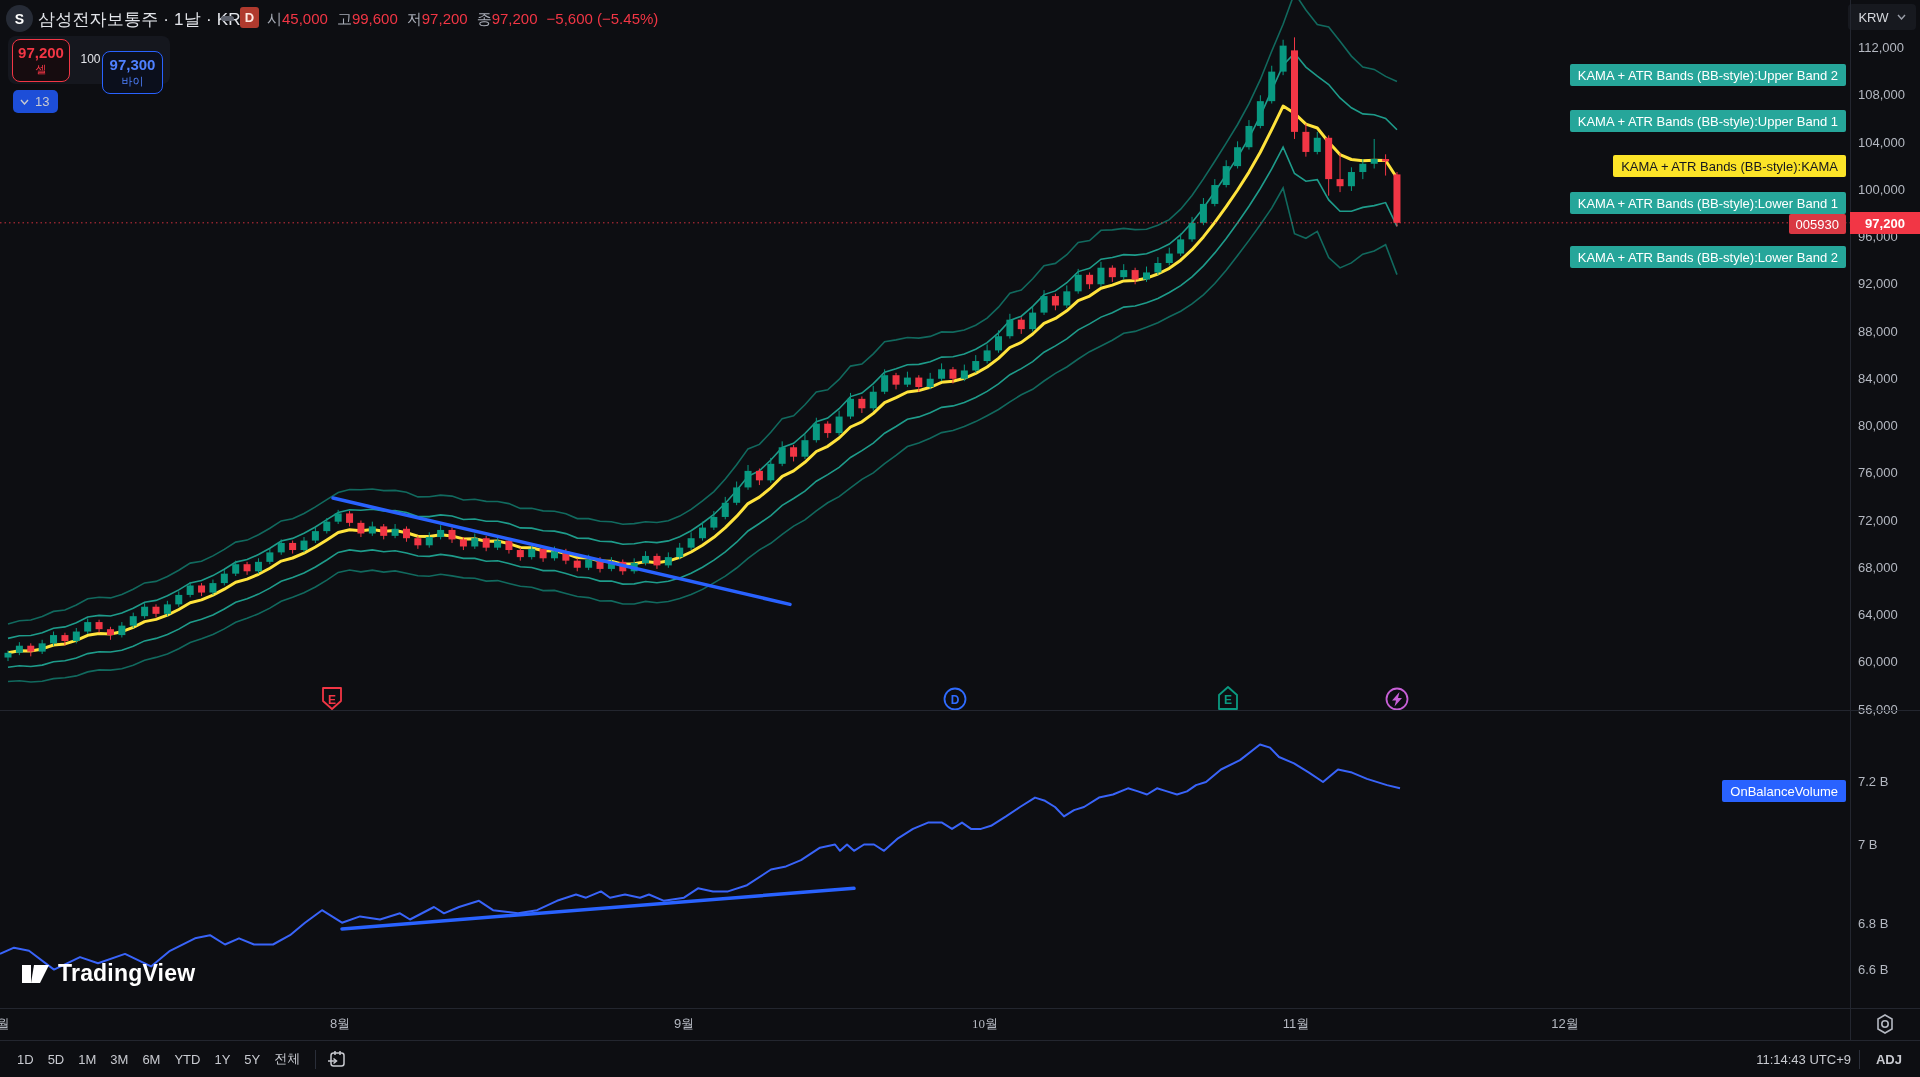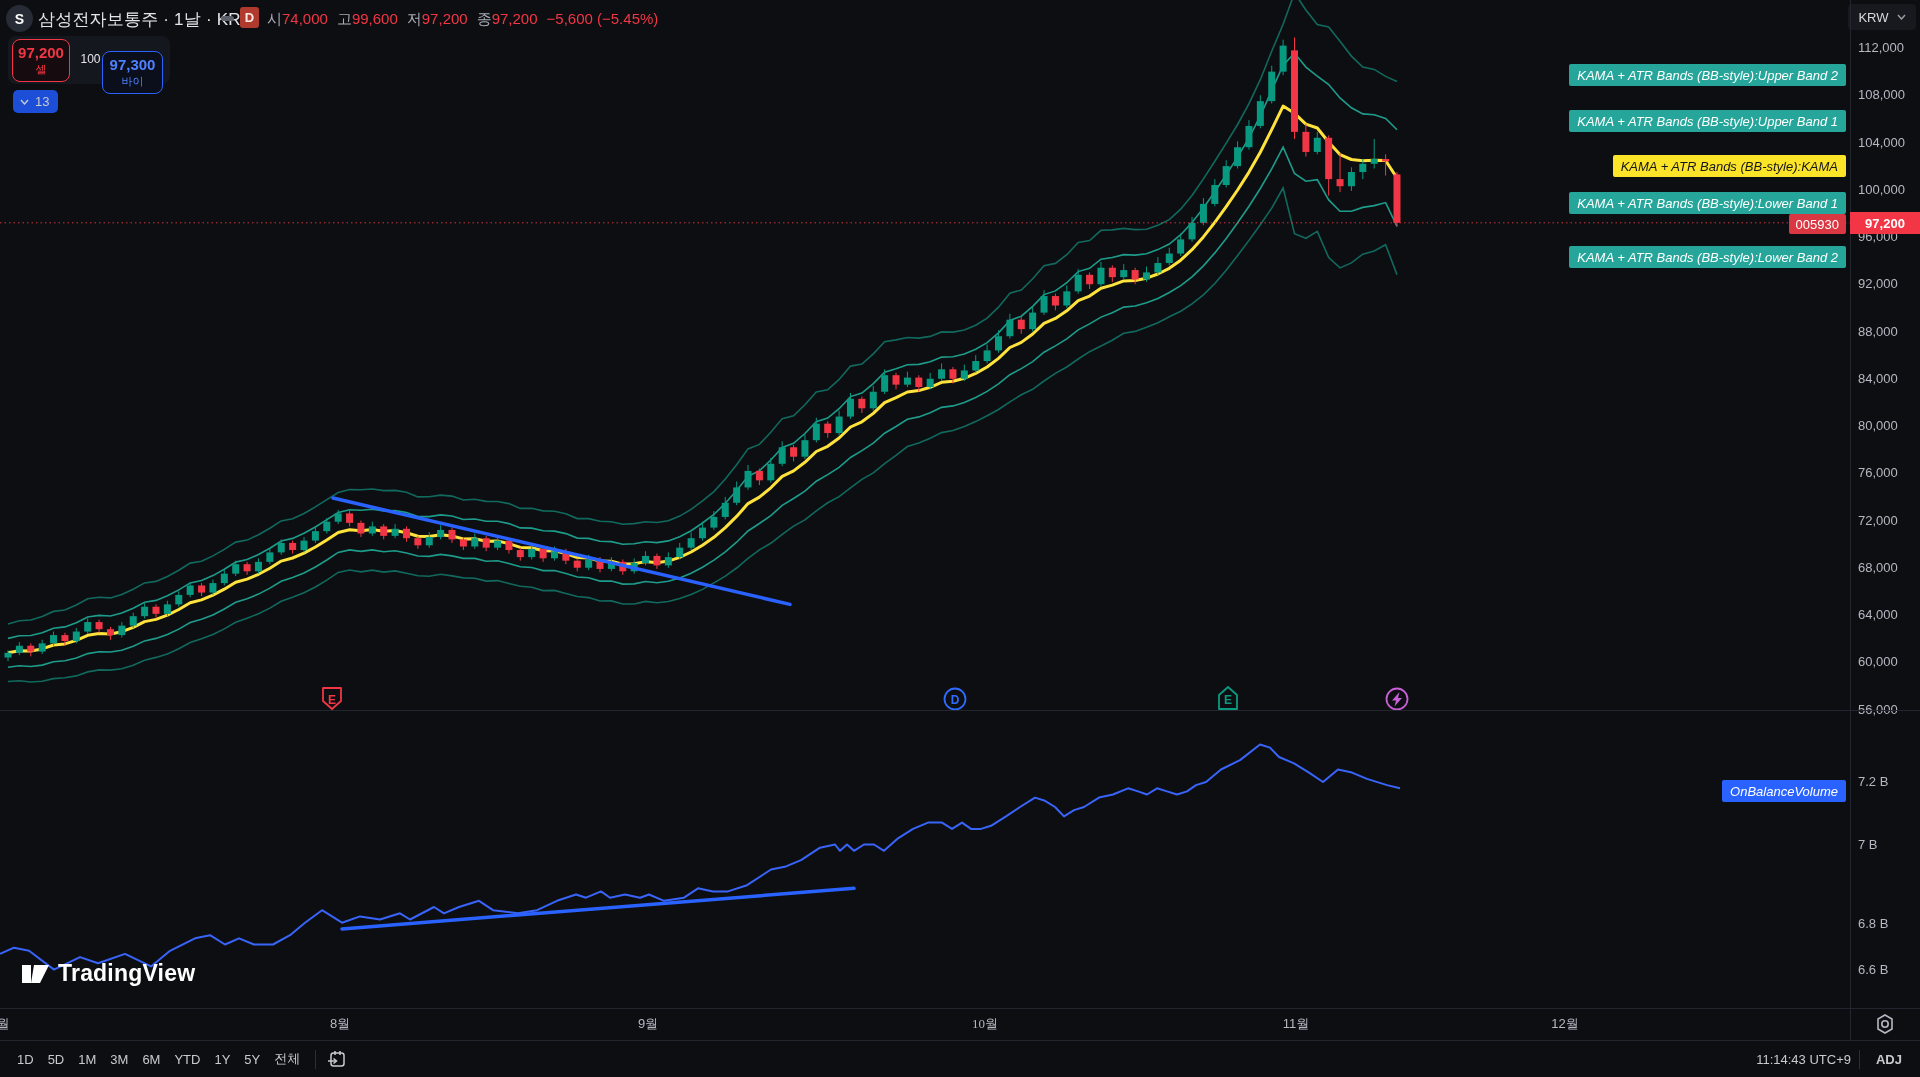--- a/index.html
+++ b/index.html
@@ -37,21 +37,21 @@
   .buy-btn { left:102px; width:61px; border:1px solid #2962ff; background:#0b0f1c;margin-top:12px; }
   .buy-btn .p { color:#4f81ff; font-size:15px; font-weight:bold; }
   .buy-btn .t { color:#4f81ff; font-size:11px; margin-top:1px; }
   .qty { left:71px; top:52px; width:39px; text-align:center; color:#e3e5ea; font-size:12px; }
 
   .collapse-chip { left:13px; top:90px; height:23px; padding:0 9px 0 7px; background:#1d4ed8;
     border-radius:5px; display:flex; align-items:center; gap:6px; color:#c8cad0; font-size:13px; cursor:pointer; }
 
   
   .pill { position:absolute; right:74px; height:22px; display:flex; align-items:center;
-    padding:0 8px; font-size:13px; border-radius:2px; white-space:nowrap; z-index:3; cursor:pointer;font-style:italic; }
+    padding:0 8px; font-size:13px; border-radius:2px; white-space:nowrap; z-index:3; cursor:pointer; }
   .pill.teal { background:#26a69a; color:#fff; }
   .pill.yellow { background:#fce428; color:#15171e; }
   .pill.blue { background:#2962ff; color:#fff; }
   .price-tag-sym { position:absolute; right:74px; top:214px; height:20px; padding:0 7px;
     background:#d93843; color:#fff; font-size:13px; display:flex; align-items:center; border-radius:2px; z-index:3; }
   .price-tag-val { position:absolute; left:1850px; top:212px; width:70px; height:22px;
     background:#f23645; color:#fff; font-size:13px; font-weight:bold;
     display:flex; align-items:center; justify-content:center; z-index:4; }
 
   
@@ -367,21 +367,21 @@
   <div class="abs hsep" style="top:1040px"></div>
   <div class="abs vline"></div>
 
   <div class="abs ovl sym-logo">
       <span>S</span>
     </div>
   <div class="abs ovl title">삼성전자보통주 · 1날 · KRX</div>
   <div class="abs ovl mkt-dash"></div>
   <div class="abs ovl d-badge">D</div>
   <div class="abs ovl ohlc">
-    <span class="lbl">시</span><span class="val">74,000</span><span class="lbl">고</span><span class="val">99,600</span><span class="lbl">저</span><span class="val">97,200</span><span class="lbl">종</span><span class="val">97,200</span><span class="chg">−5,600 (−5.45%)</span>
+    <span class="lbl">시</span><span class="val">45,000</span><span class="lbl">고</span><span class="val">99,600</span><span class="lbl">저</span><span class="val">97,200</span><span class="lbl">종</span><span class="val">97,200</span><span class="chg">−5,600 (−5.45%)</span>
   </div>
 
   <div class="abs ovl trade-panel"></div>
   <div class="abs ovl trade-btn sell-btn">
     <span class="p">97,200</span>
     <span class="t">셀</span>
   </div>
   <div class="abs ovl qty">100</div>
   <div class="abs ovl trade-btn buy-btn">
     <span class="p">97,300</span>
@@ -434,21 +434,21 @@
       <div class="ptick" style="top: 961.554px;">6.6 B</div>
     </div>
 
   <div class="abs" id="time-axis">
     <svg class="gear" viewBox="0 0 24 24">
       <polygon points="12,3 19,7 19,17 12,21 5,17 5,7" fill="none" stroke="#b4b8c1" stroke-width="1.6"></polygon>
       <circle cx="12" cy="12" r="3.2" fill="none" stroke="#b4b8c1" stroke-width="1.6"></circle>
     </svg>
   <div class="ttick" style="left: 3px;">월</div>
       <div class="ttick" style="left: 340px;">8월</div>
-      <div class="ttick" style="left: 648px;">9월</div>
+      <div class="ttick" style="left: 684px;">9월</div>
       <div class="ttick" style="left: 985px; font-family: Liberation Serif, serif;">10월</div>
       <div class="ttick" style="left: 1258px; margin-left: 38px;">11월</div>
       <div class="ttick" style="left: 1565px;">12월</div>
     </div>
 
   <div class="abs" id="toolbar">
     <span id="ranges-root" style="display:flex;align-items:center">
         <span class="range-btn">1D</span>
         <span class="range-btn">5D</span>
         <span class="range-btn">1M</span>

